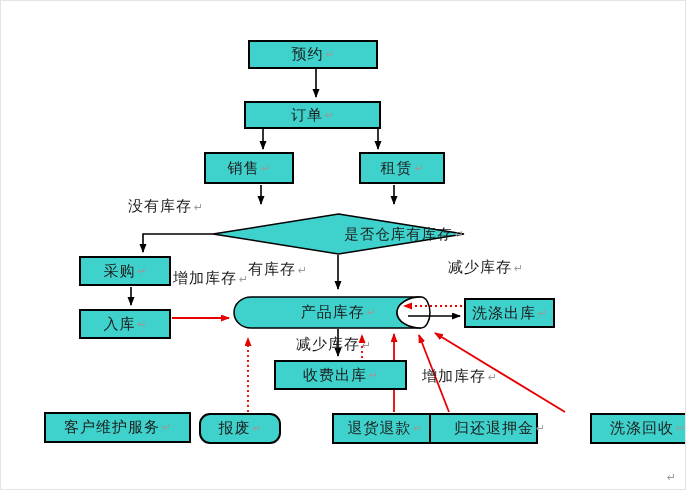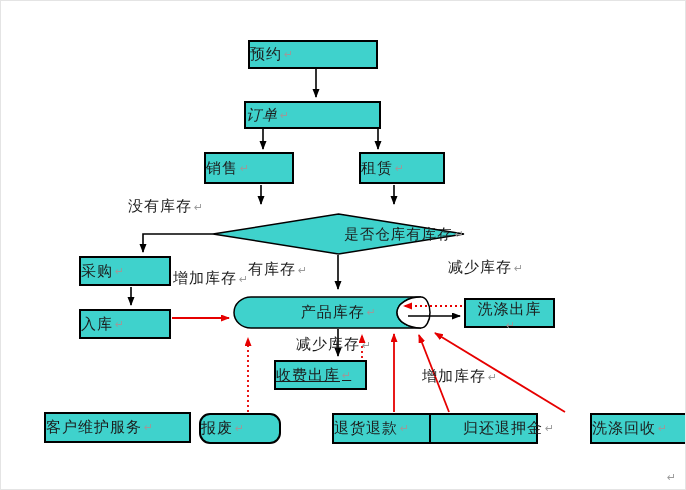--- a/index.html
+++ b/index.html
@@ -11,20 +11,21 @@
     box-sizing:border-box;
     font-family:"Liberation Sans","DejaVu Sans",sans-serif;
     overflow:hidden;
   }
   #wires{position:absolute;left:0;top:0;z-index:1;}
   .node{
     position:absolute;
     z-index:2;
     display:flex;
     align-items:center;
+    justify-content:center;
     background:var(--fill,#3fd2cc);
     border:2px solid #000;
     box-sizing:border-box;
     font-size:15px;
     color:#1c1c1c;
     letter-spacing:1px;
     white-space:nowrap;
   }
   .free-label{
     position:absolute;
@@ -89,21 +90,21 @@
       <path d="M448 411 L418 334" stroke="#e60000" stroke-width="1.8" fill="none" marker-end="url(#ah-red)"></path>
       <path d="M564 411 L434 332" stroke="#e60000" stroke-width="1.8" fill="none" marker-end="url(#ah-red)"></path>
       <path d="M247 411 L247 337" stroke="#e60000" stroke-width="1.8" fill="none" stroke-dasharray="2 3" marker-end="url(#ah-red)"></path>
       <path d="M361 357 L361 334" stroke="#e60000" stroke-width="1.8" fill="none" stroke-dasharray="2 3" marker-end="url(#ah-red)"></path>
       <path d="M461 305 L403 305" stroke="#e60000" stroke-width="1.8" fill="none" stroke-dasharray="2 3" marker-end="url(#ah-red)"></path>
     </svg>
     <div class="node" style="left: 247px; top: 39px; width: 130px; height: 29px;">
       <span>预约</span>
       <span class="pmark">↵</span>
     </div>
-    <div class="node" style="left: 243px; top: 100px; width: 137px; height: 28px; font-style: italic;">
+    <div class="node" style="left: 243px; top: 100px; width: 137px; height: 28px;">
       <span>订单</span>
       <span class="pmark">↵</span>
     </div>
     <div class="node" style="left: 203px; top: 151px; width: 90px; height: 32px;">
       <span>销售</span>
       <span class="pmark">↵</span>
     </div>
     <div class="node" style="left: 358px; top: 151px; width: 86px; height: 32px;">
       <span>租赁</span>
       <span class="pmark">↵</span>
@@ -117,25 +118,25 @@
       <span class="pmark">↵</span>
     </div>
     <div class="node" style="left: 78px; top: 308px; width: 92px; height: 30px;">
       <span>入库</span>
       <span class="pmark">↵</span>
     </div>
     <div class="shape-label" style="left: 247px; top: 296px; width: 128px; height: 31px;">
       <span>产品库存</span>
       <span class="pmark">↵</span>
     </div>
-    <div class="node" style="left: 463px; top: 297px; width: 91px; height: 30px; flex-direction: column;">
+    <div class="node" style="left: 463px; top: 297px; width: 91px; height: 30px;">
       <span>洗涤出库</span>
       <span class="pmark">↵</span>
     </div>
-    <div class="node" style="left: 273px; top: 359px; width: 93px; height: 30px; text-decoration: underline;">
+    <div class="node" style="left: 273px; top: 359px; width: 133px; height: 30px;">
       <span>收费出库</span>
       <span class="pmark">↵</span>
     </div>
     <div class="node" style="left: 43px; top: 411px; width: 147px; height: 31px;">
       <span>客户维护服务</span>
       <span class="pmark">↵</span>
     </div>
     <div class="node" style="left: 198px; top: 412px; width: 82px; height: 31px; border-radius: 11px;">
       <span>报废</span>
       <span class="pmark">↵</span>

